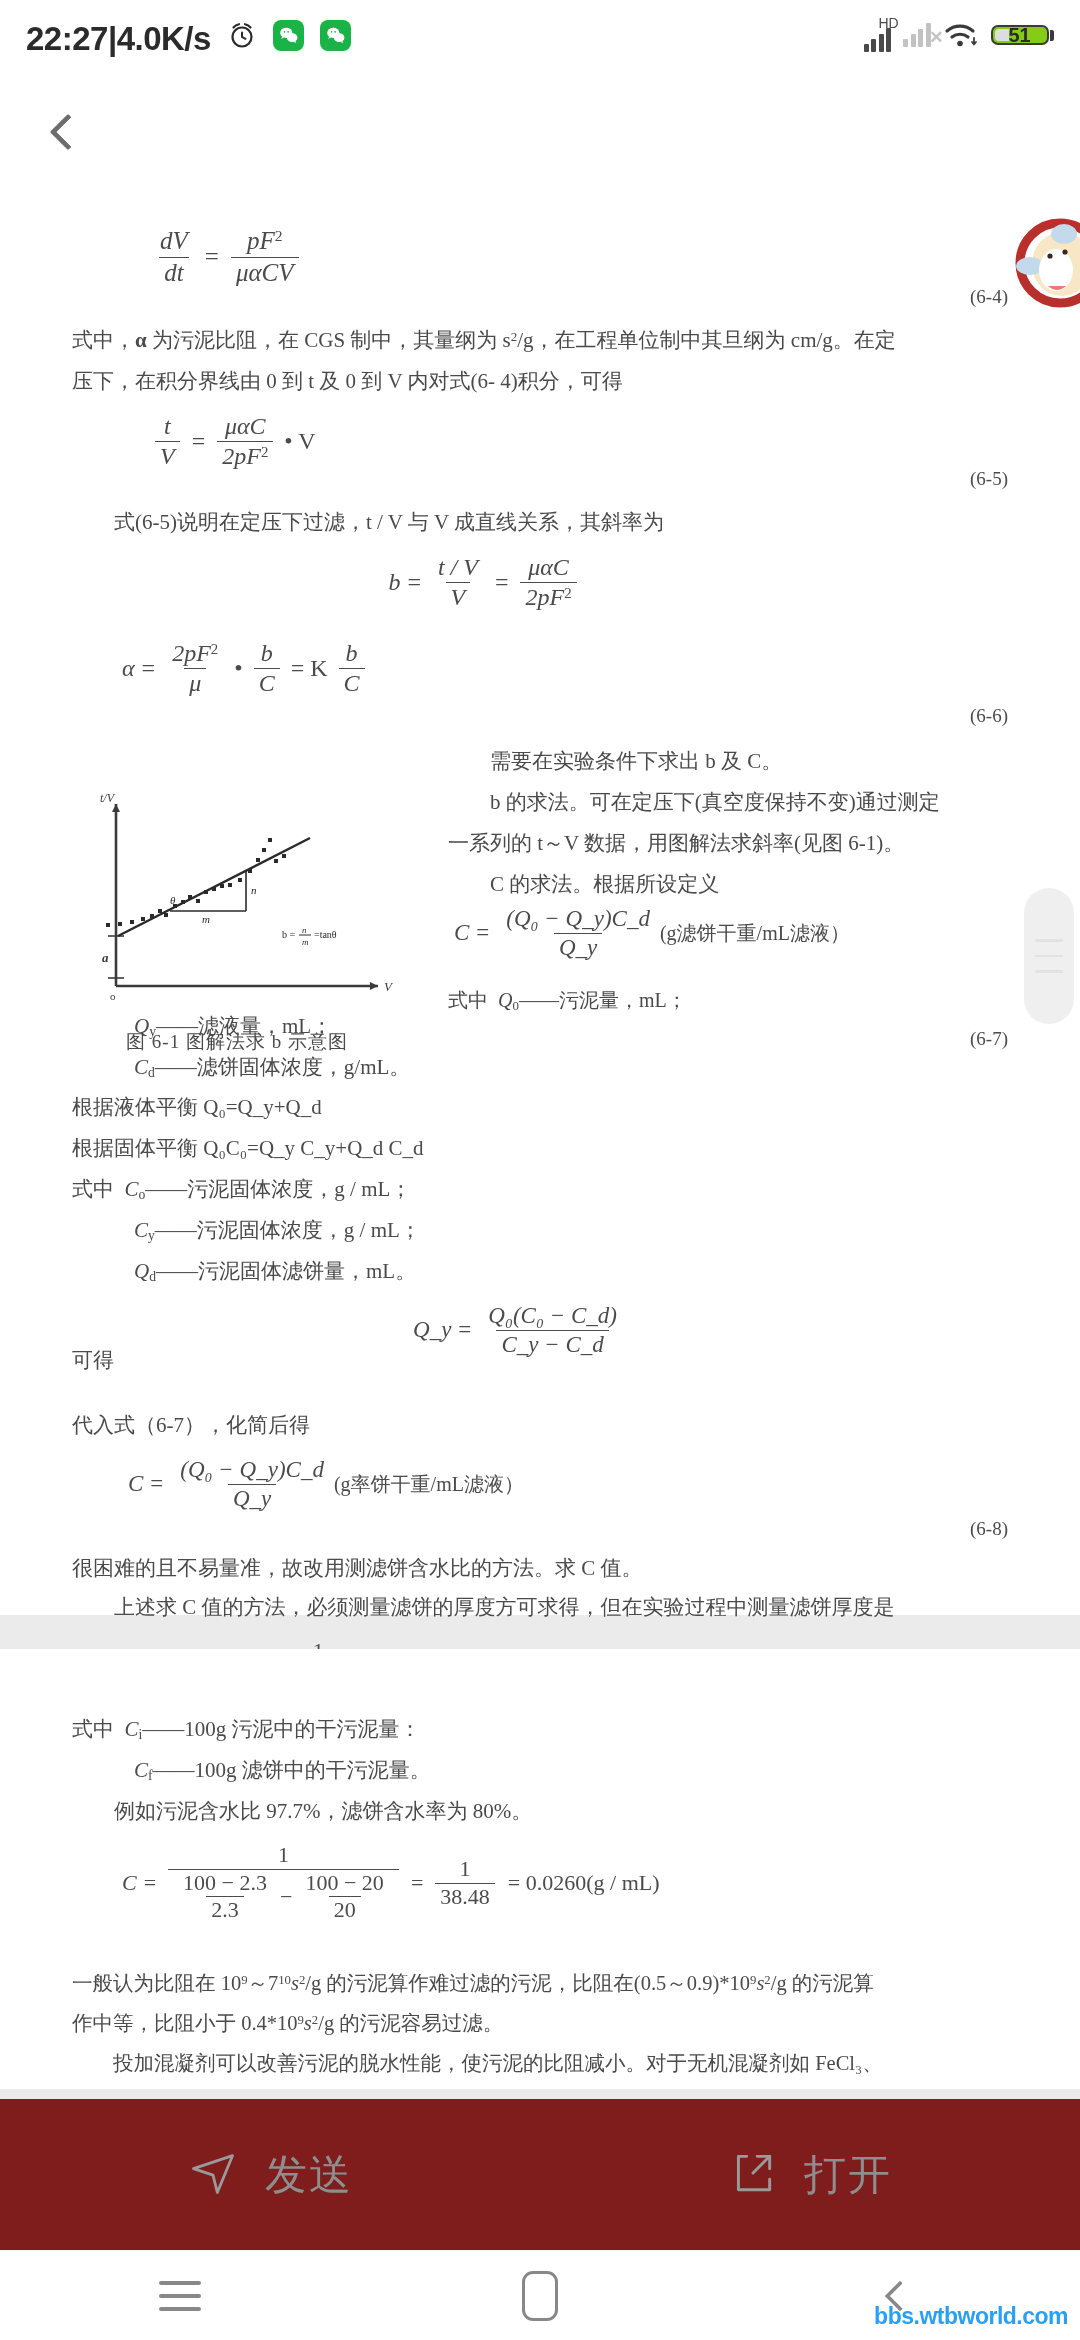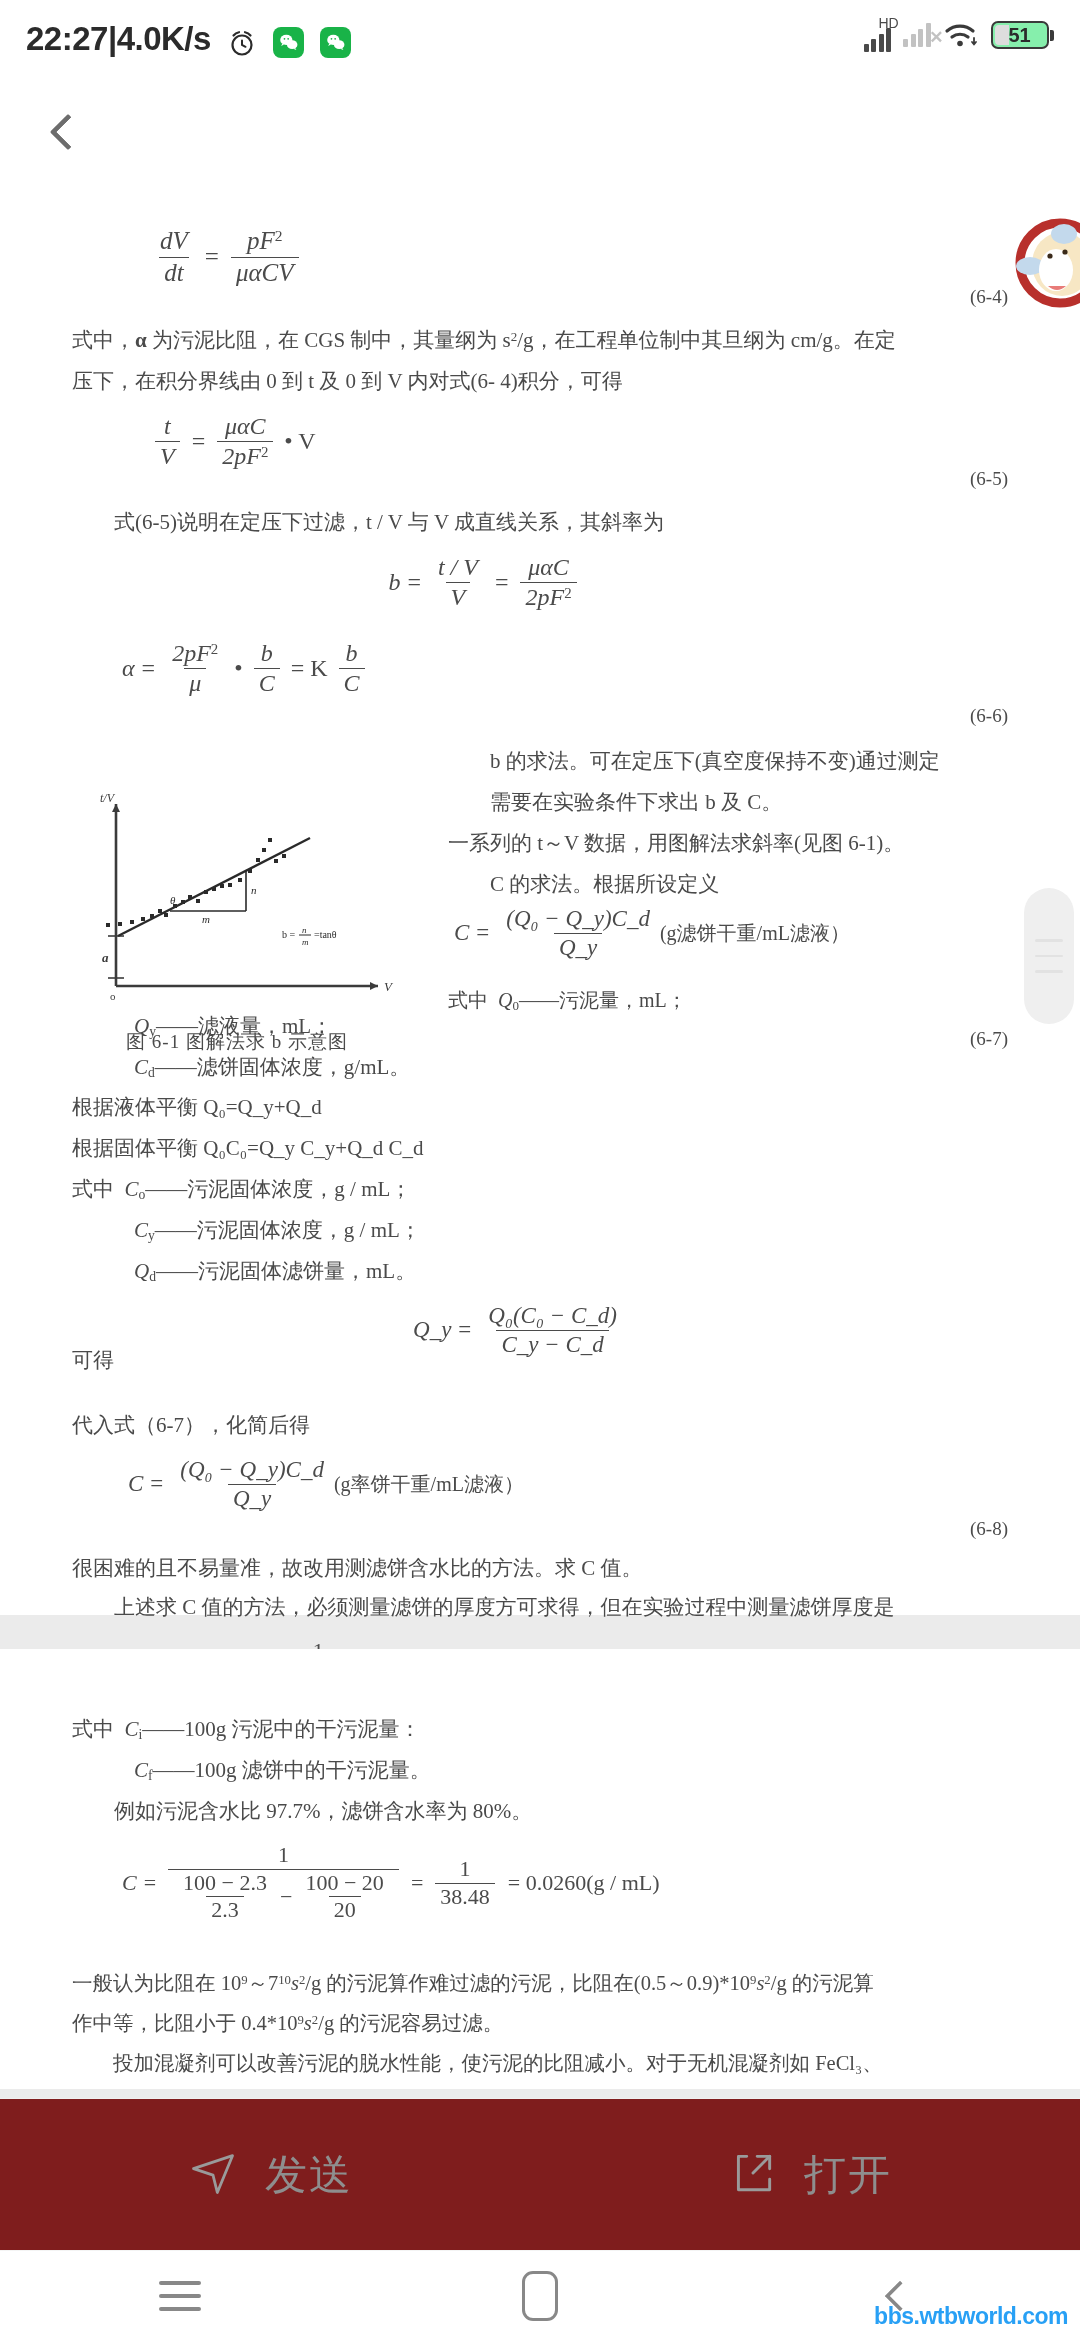--- a/index.html
+++ b/index.html
@@ -10,21 +10,21 @@
     overflow:hidden;
   }
   .screen { position:relative; width:1080px; height:2340px; background:#fff; }
 
   
   .statusbar {
     position:absolute; top:0; left:0; width:1080px; height:70px;
     display:flex; align-items:center; justify-content:space-between;
     padding:0 26px; background:#ffffff;
   }
-  .sb-left { display:flex; align-items:flex-end; gap:16px;margin-top:8px; }
+  .sb-left { display:flex; align-items:flex-start; gap:16px;margin-top:8px; }
   .sb-clock {
     font-size:33px; font-weight:bold; color:#2b2b2b; letter-spacing:-0.5px;
     font-family:"Liberation Sans", sans-serif; white-space:nowrap;
   }
   .alarm-ico { width:30px; height:30px; position:relative; }
   .alarm-ico svg { display:block; }
   .wx-ico {
     width:31px; height:31px; border-radius:8px; background:#19b348;
     display:flex; align-items:center; justify-content:center;
   }
@@ -46,23 +46,23 @@
   .sig2 { position:relative; display:flex; align-items:flex-end; }
   .sig2 .xmark {
     position:absolute; right:-13px; bottom:1px; font-size:17px; color:#c2c2c2;
     font-weight:bold; line-height:1;
   }
   .wifi-ico { width:36px; height:30px; position:relative; }
   .battery {
     display:flex; align-items:center;
   }
   .bat-body {
-    width:58px; height:28px; border:2.5px solid #3a3a3a; border-radius:7px;
+    width:58px; height:20px; border:2.5px solid #3a3a3a; border-radius:7px;
     display:flex; align-items:center; justify-content:center; position:relative;
-    background:#86efac;
+    background:#84cc16;
   }
   .bat-fill {
     position:absolute; left:2px; top:2px; bottom:2px; width:14px;
     background:#dddddd; border-radius:4px 0 0 4px;
   }
   .bat-num {
     position:relative; font-size:20px; font-weight:bold; color:#2b2b2b;
     line-height:1;
   }
   .bat-cap {
@@ -434,22 +434,22 @@
                 <text x="224" y="147" font-family="Liberation Serif, serif" font-size="9" font-style="italic" fill="#2a2a2a">n</text>
                 <line x1="221" y1="149" x2="233" y2="149" stroke="#2a2a2a" stroke-width="1"></line>
                 <text x="224" y="159" font-family="Liberation Serif, serif" font-size="9" font-style="italic" fill="#2a2a2a">m</text>
                 <text x="236" y="152" font-family="Liberation Serif, serif" font-size="10" fill="#2a2a2a">=tanθ</text>
               </svg>
             </div>
             <div class="fig-cap">图 6-1  图解法求 b 示意图</div>
           </div>
 
           <div class="col-right" style="padding-top:6px;">
+            <div class="ln indent">需要在实验条件下求出 b 及 C。</div>
             <div class="ln indent">b 的求法。可在定压下(真空度保持不变)通过测定</div>
-            <div class="ln indent">需要在实验条件下求出 b 及 C。</div>
             <div class="ln">一系列的 t～V 数据，用图解法求斜率(见图 6-1)。</div>
             <div class="ln indent">C 的求法。根据所设定义</div>
             <div class="eqline" style="height:72px; margin-top:0;">
               <div style="font-size:23px; padding-left:6px;">
                 <span class="mrow">
                   <i class="v">C</i>
                   <span class="eq">=</span>
                   <span class="frac">
                     <span class="num"><i class="v">(Q₀ − Q_y)C_d</i></span>
                     <span class="den"><i class="v">Q_y</i></span>

